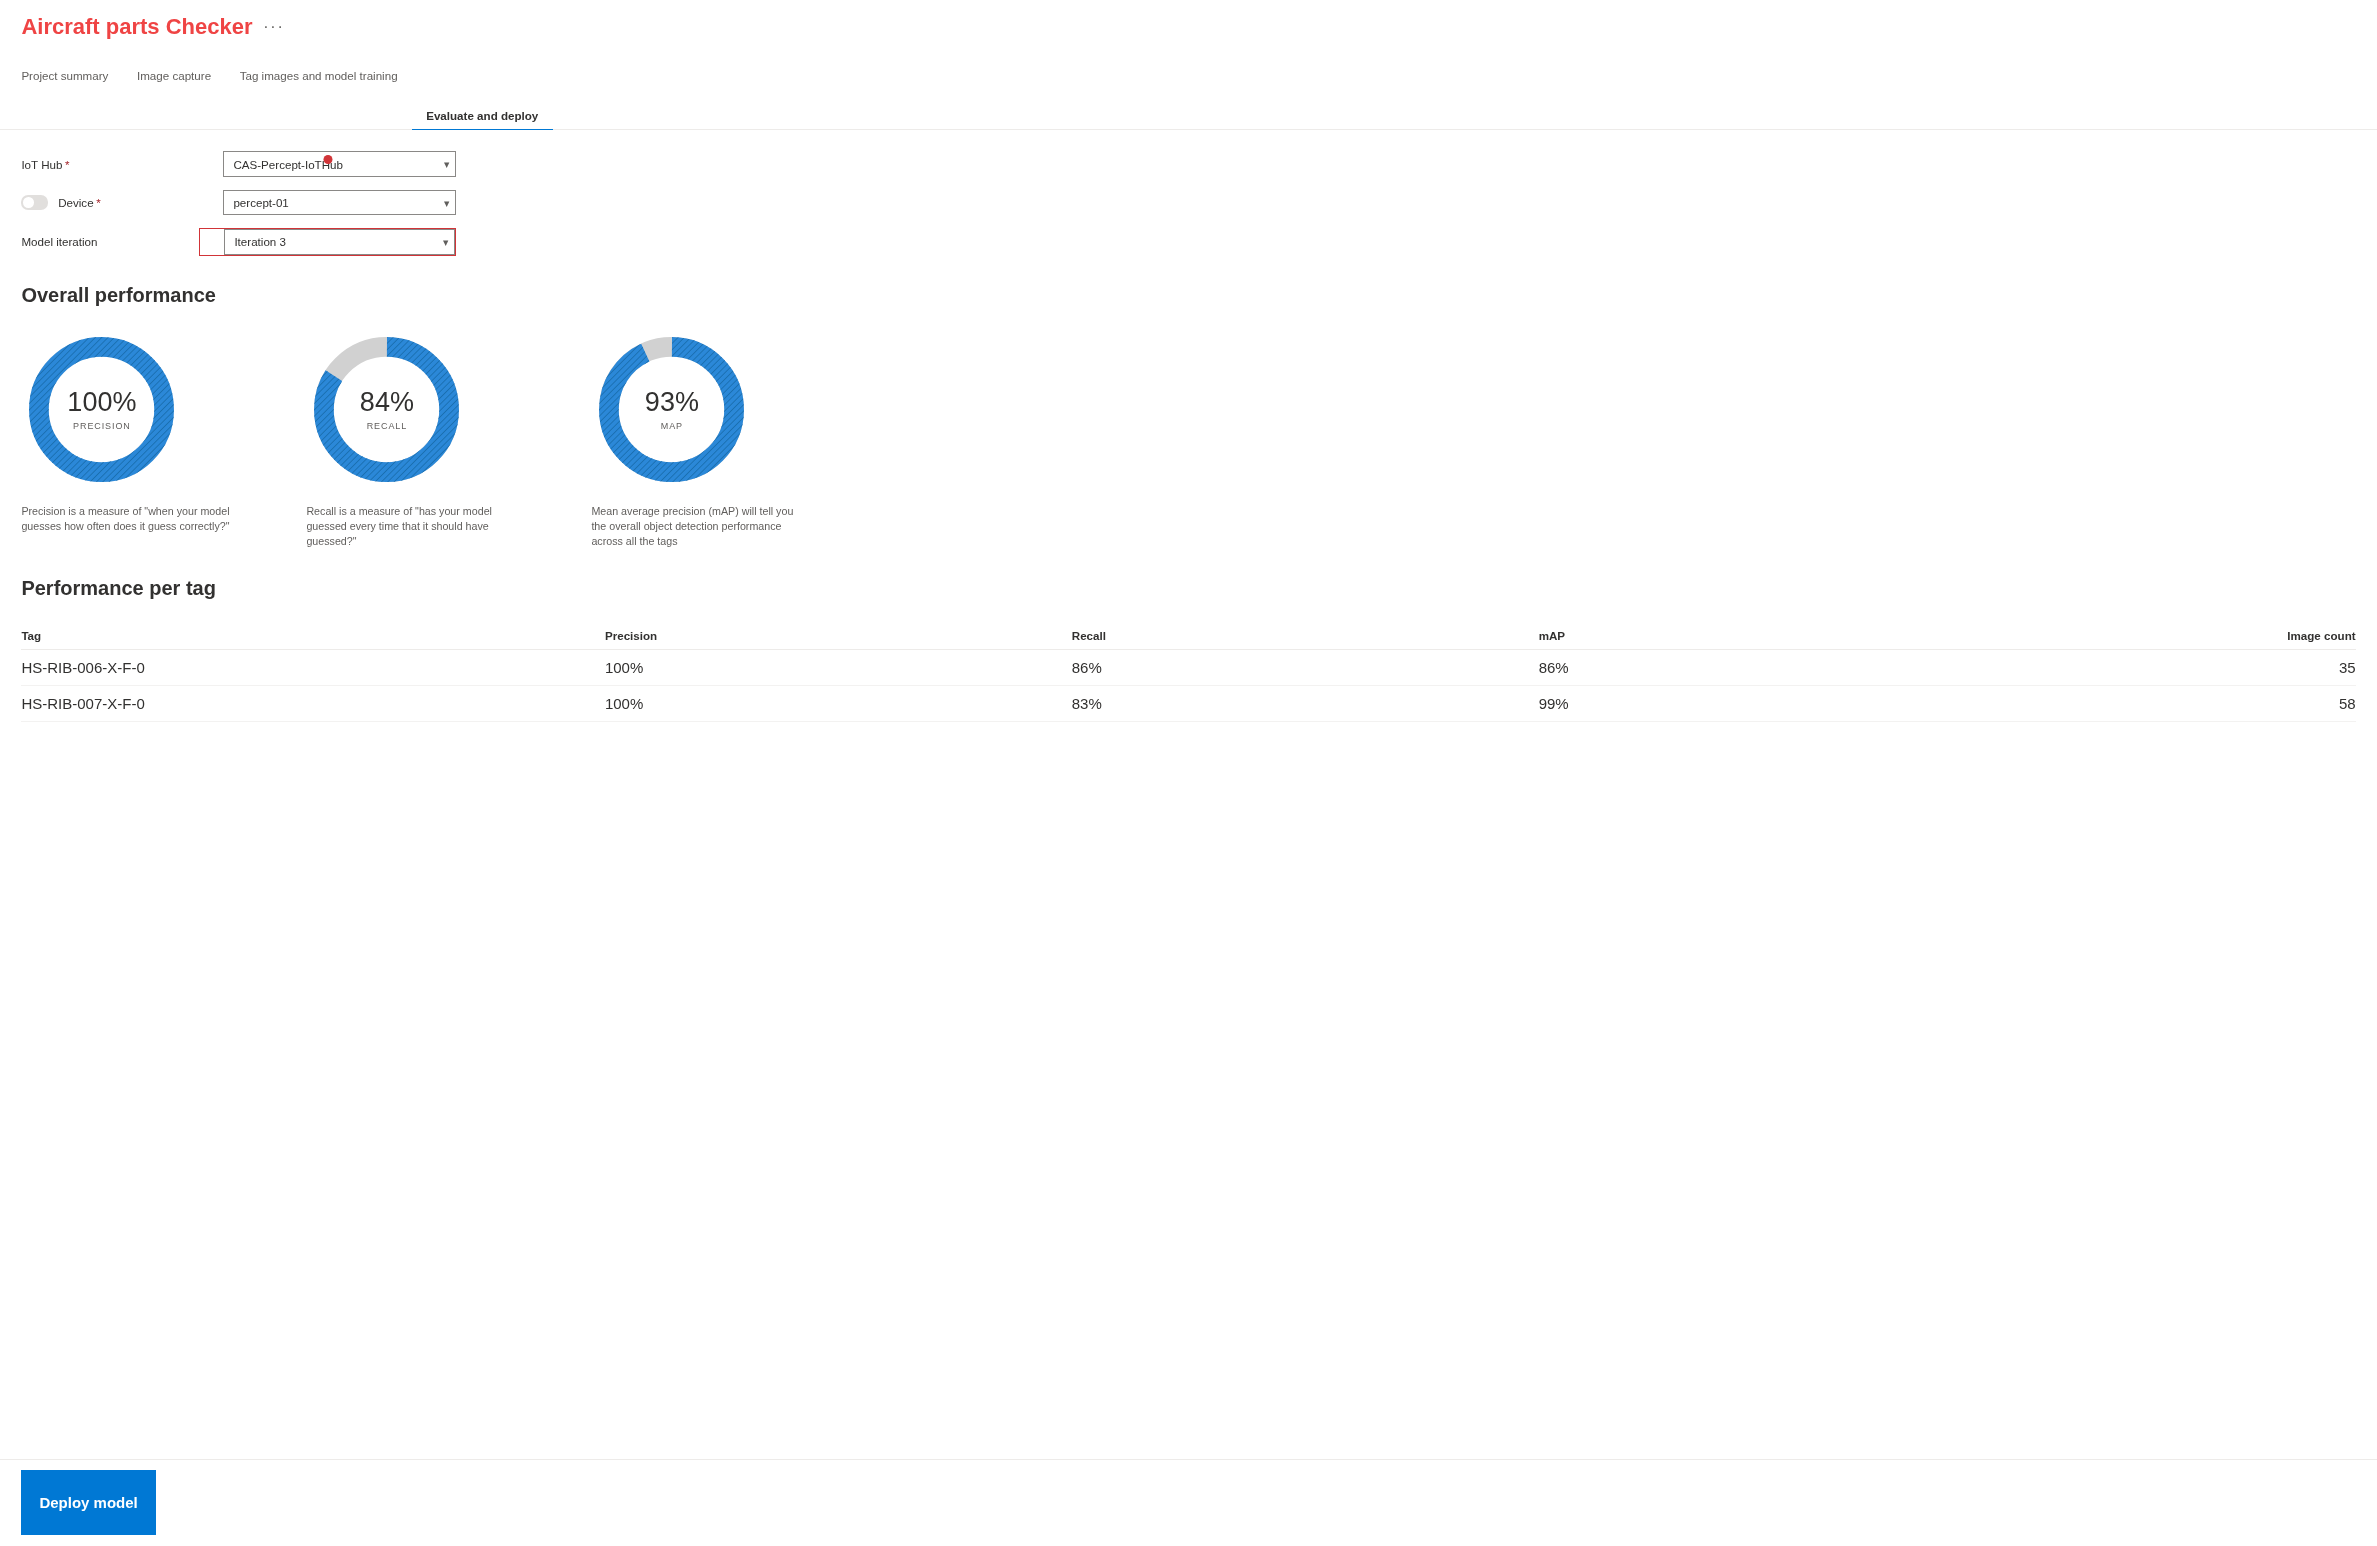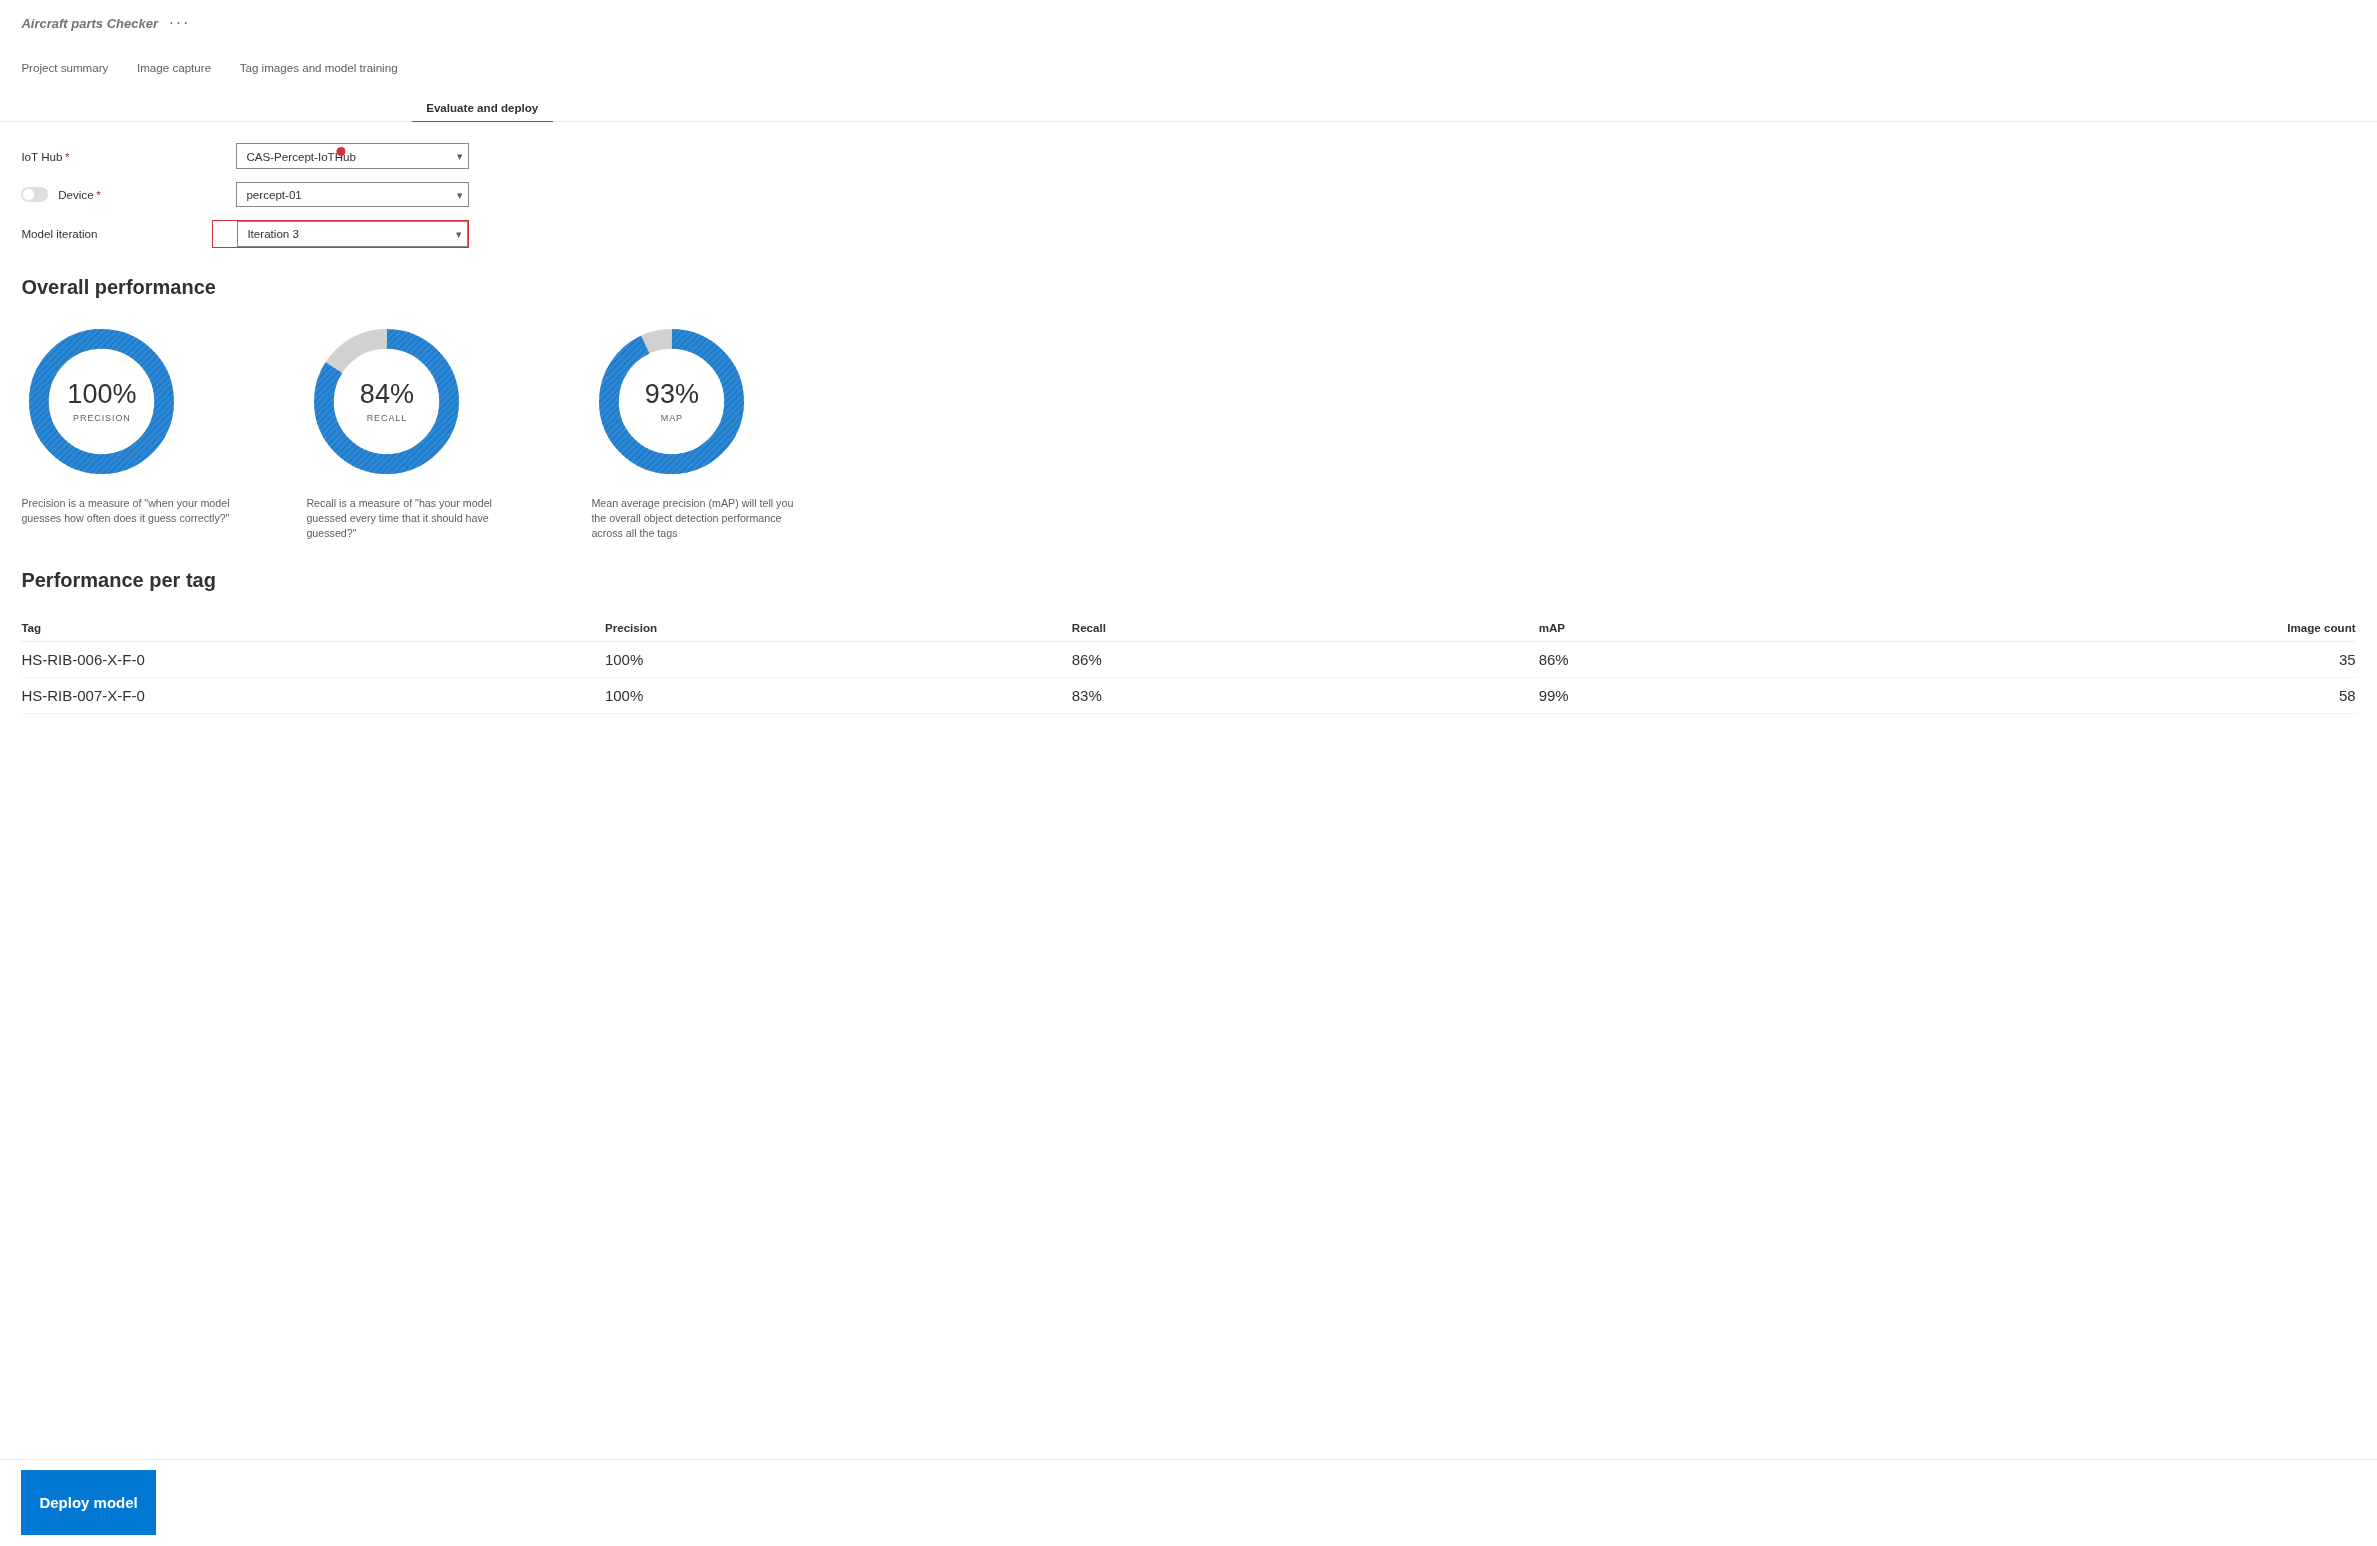--- a/index.html
+++ b/index.html
@@ -5,24 +5,23 @@
     * { box-sizing: border-box; margin: 0; padding: 0; }
     body { font-family: 'Segoe UI', Arial, sans-serif; background: #fff; color: #323130; font-size: 12.5px; }
     
     .app-header {
       padding: 14.3px 21.4px 0 21.4px;
       display: flex;
       align-items: center;
       gap: 10.7px;
     }
     .app-title {
-      font-size: 13px;
+      font-size: 22px;
       font-weight: 600;
-      color: #737373;
-      font-style: italic;
+      color: #ef4444;
     }
     .more-icon {
       color: #605e5c;
       font-size: 16px;
       cursor: pointer;
       letter-spacing: 1.8px;
     }
     
     .nav-tabs {
       display: flex;
@@ -53,21 +52,21 @@
     }
     
     .form-section {
       margin-bottom: 28.5px;
     }
     
     .form-row {
       display: flex;
       align-items: center;
       margin-bottom: 12.5px;
-      gap: 13px;
+      gap: 0;
     }
     
     .form-label {
       width: 178px;
       font-size: 11.6px;
       color: #323130;
       font-weight: 400;
       display: flex;
       align-items: center;
       gap: 2.7px;

